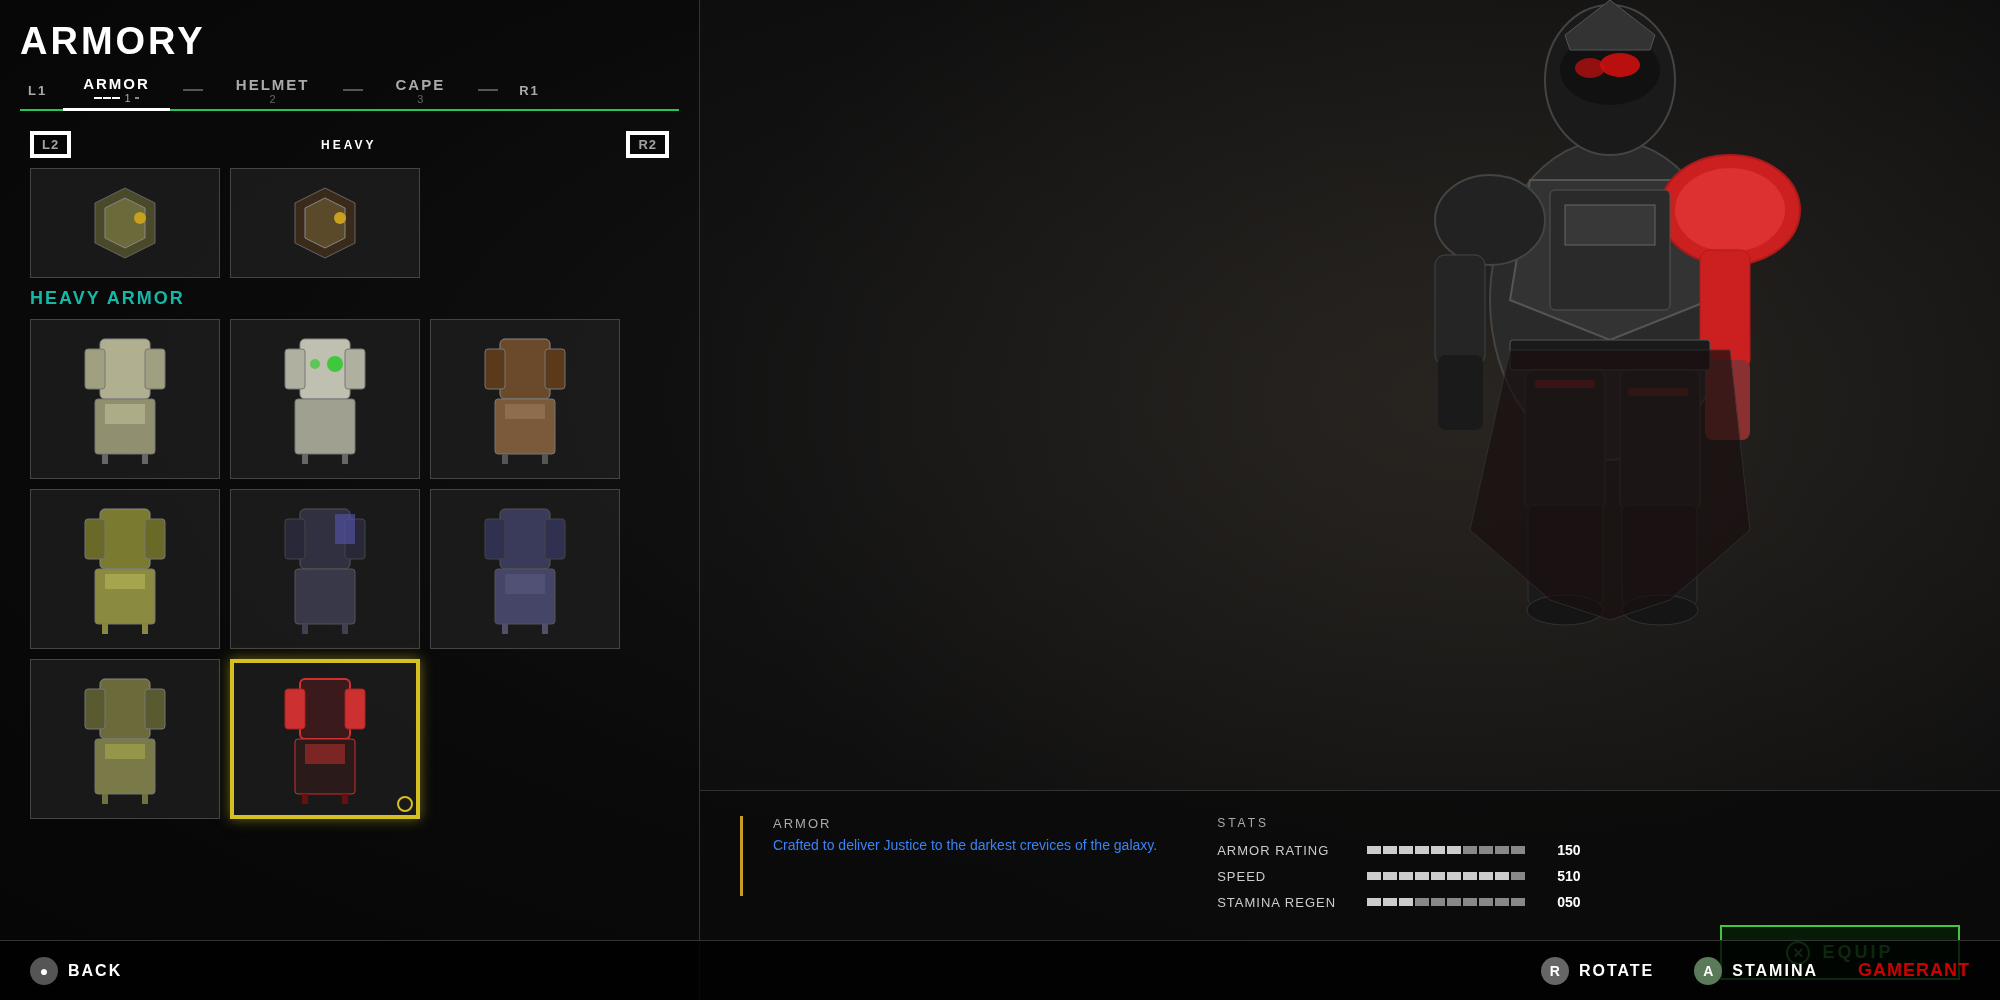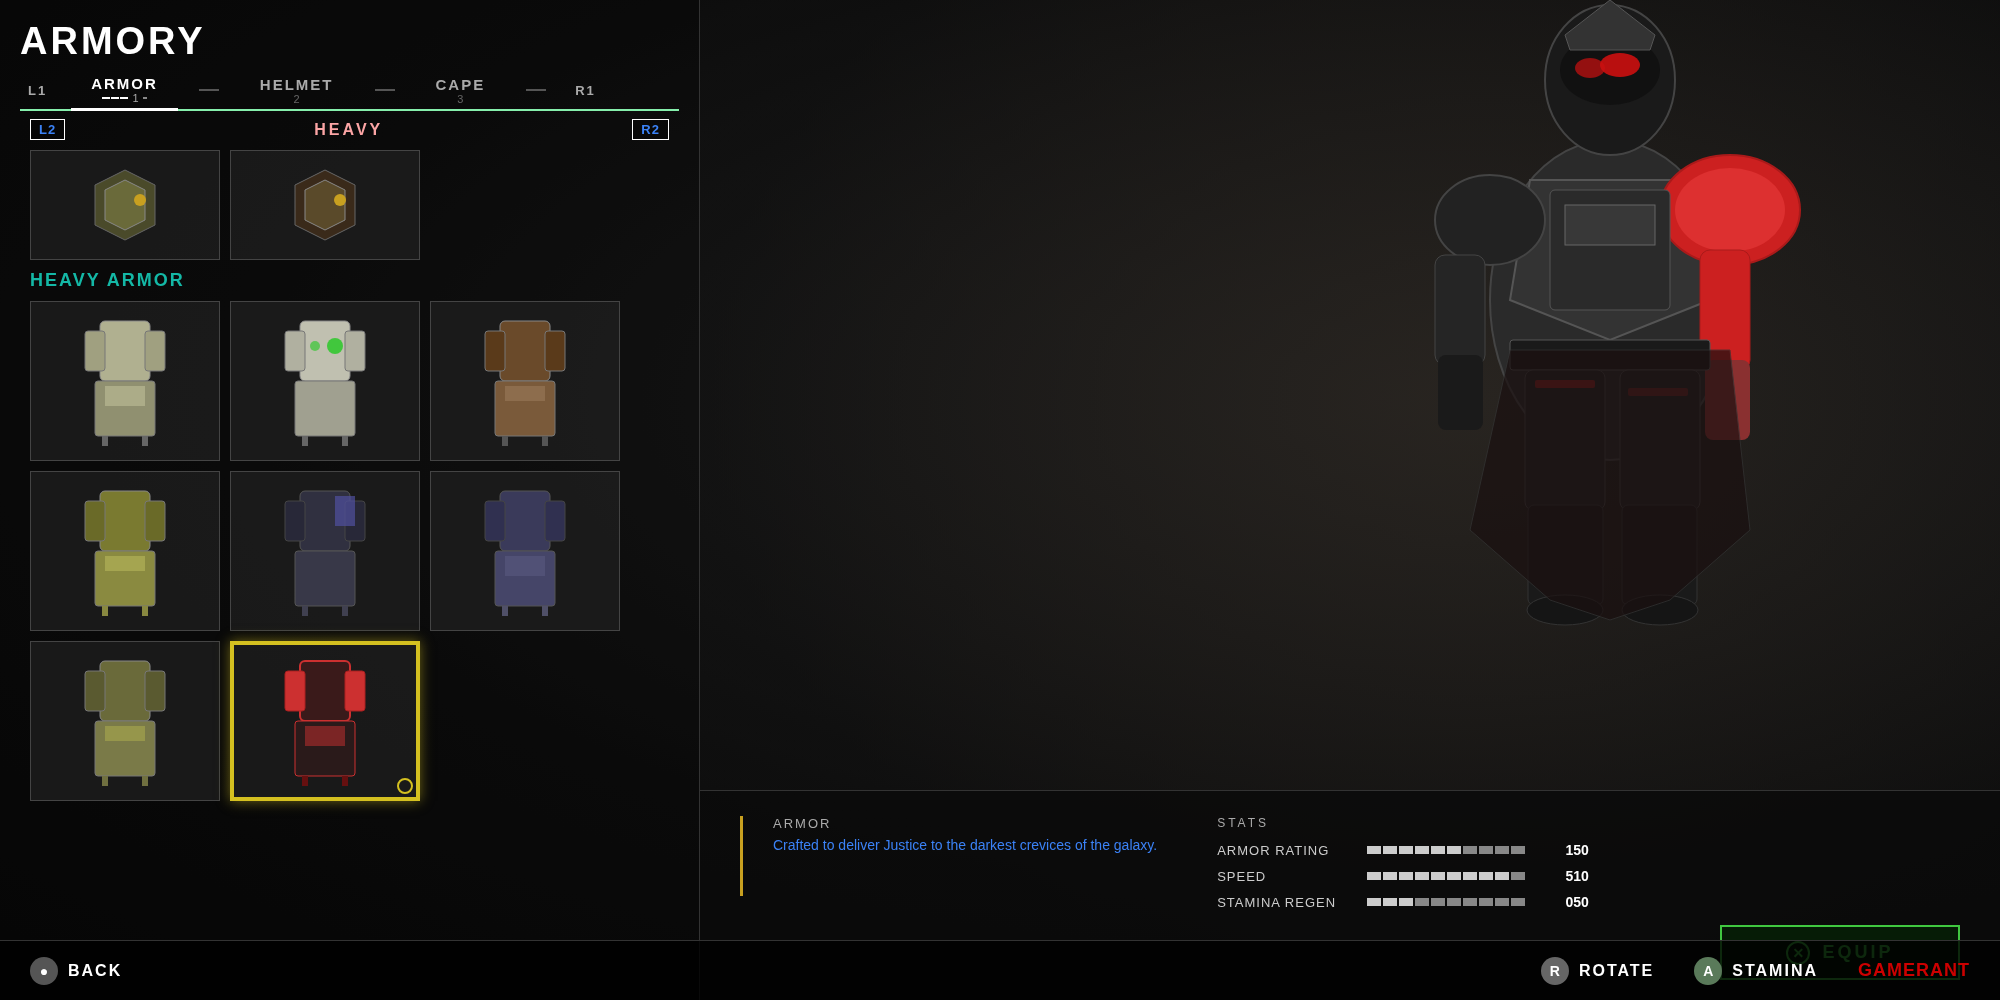--- a/index.html
+++ b/index.html
@@ -47,23 +47,23 @@
       color: #fff;
       letter-spacing: 3px;
       text-transform: uppercase;
       margin-bottom: 8px;
     }
 
     
     .tab-nav {
       display: flex;
       align-items: center;
-      gap: 16px;
-      margin-bottom: 8px;
-      border-bottom: 2px solid #86efac;
+      gap: 8px;
+      margin-bottom: 20px;
+      border-bottom: 2px solid #22c55e;
     }
 
     .tab-nav-button {
       color: #aaa;
       font-size: 13px;
       font-weight: 700;
       letter-spacing: 2px;
       padding: 4px 8px;
       cursor: pointer;
     }
@@ -96,34 +96,34 @@
     
     .category-row {
       display: flex;
       align-items: center;
       justify-content: space-between;
       margin-bottom: 10px;
       padding: 0 10px;
     }
 
     .category-btn {
-      color: #3b82f6;
+      color: #a3a3a3;
       font-size: 13px;
       font-weight: 700;
       cursor: pointer;
       letter-spacing: 1px;
       padding: 2px 8px;
-      border: 1px solid #ffffff;
+      border: 4px solid #ffffff;
       background: rgba(0,0,0,0.3);
     }
 
     .category-title {
-      font-size: 16px;
+      font-size: 12px;
       font-weight: 900;
-      color: #fca5a5;
+      color: #ffffff;
       letter-spacing: 3px;
       text-transform: uppercase;
     }
 
     
     .armor-grid-section {
       flex: 1;
       overflow-y: auto;
       padding: 0 10px;
     }
@@ -294,21 +294,21 @@
 
     .stat-pip.filled {
       background: #ccc;
     }
 
     .stat-value {
       font-size: 14px;
       color: #fff;
       font-weight: 700;
       min-width: 40px;
-      text-align: center;
+      text-align: left;
     }
 
     
     .passive-section {
       min-width: 380px;
       background: rgba(20,20,20,0.7);
       border: 1px solid #333;
       padding: 15px;
     }
 

